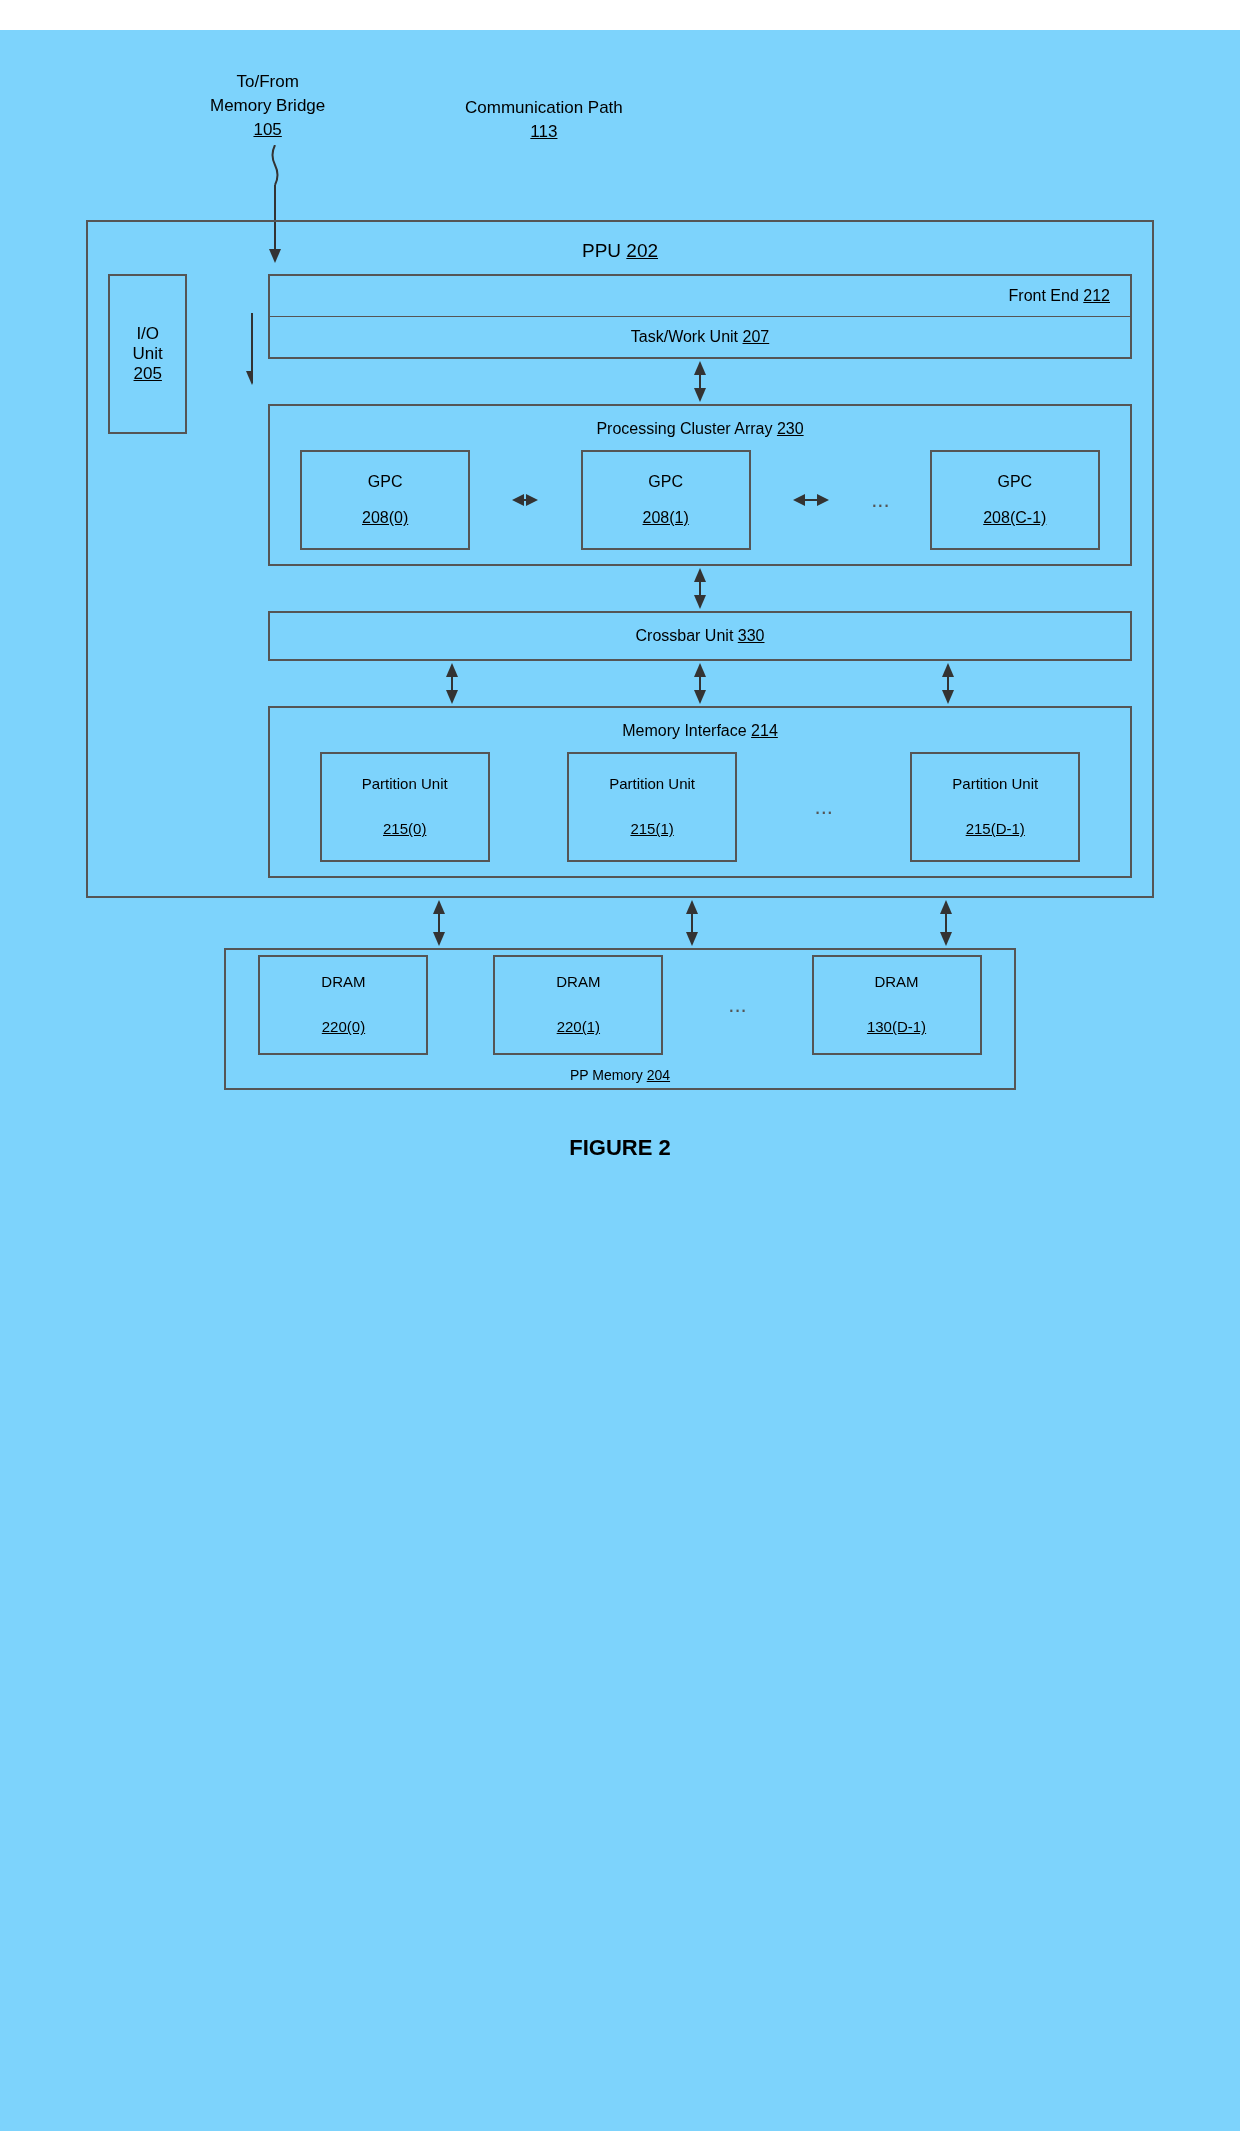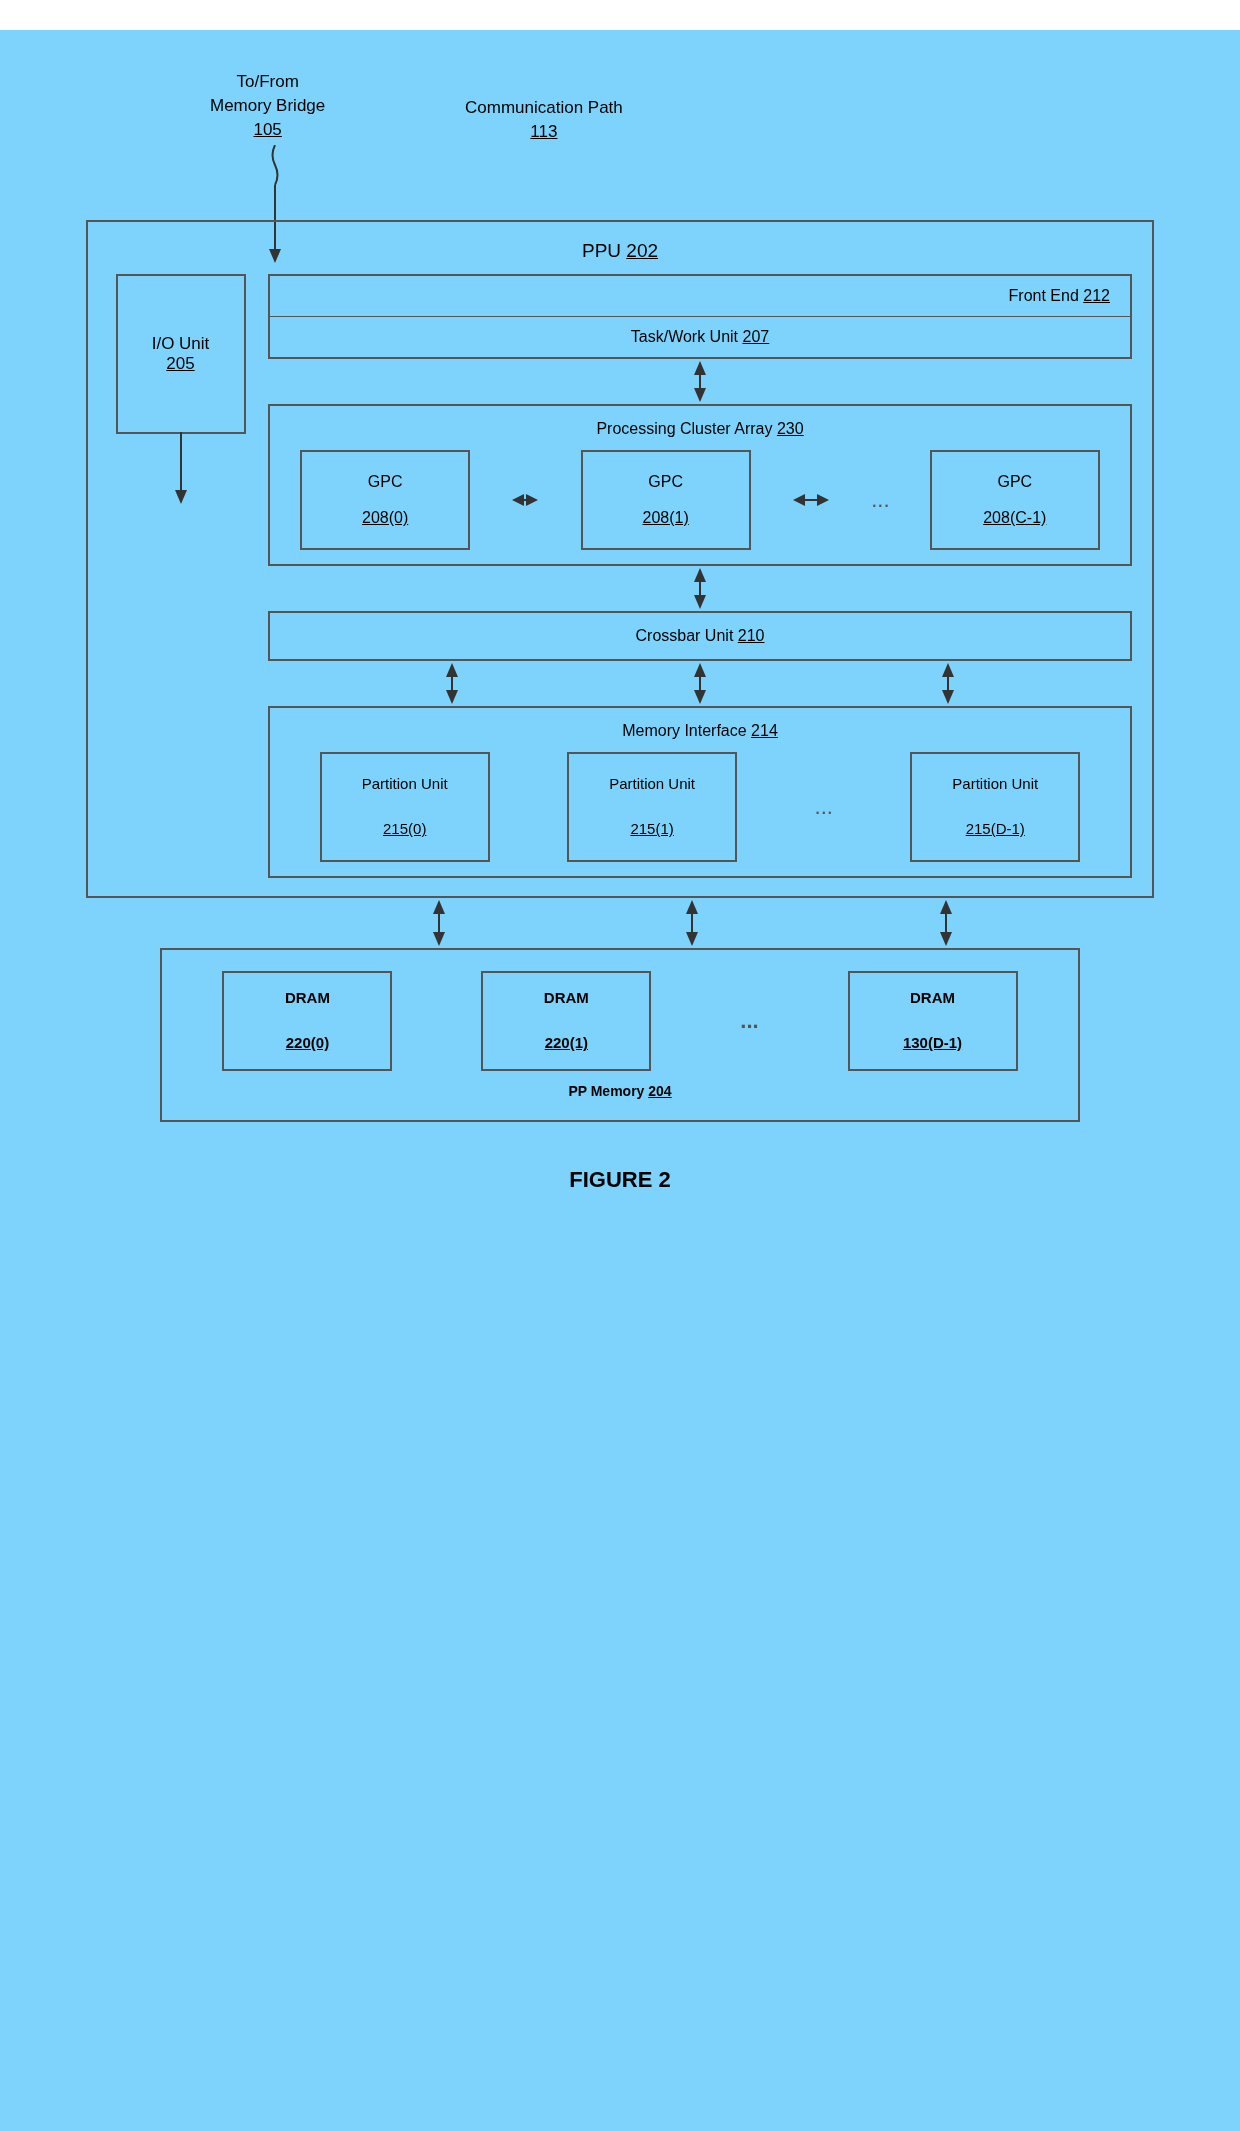--- a/index.html
+++ b/index.html
@@ -71,21 +71,21 @@
     </div>
 
     <div style="border:2px solid #555; width:1068px; padding:18px 20px 18px 20px; position:relative;">
 
       <div style="text-align:center; font-size:19px; margin-bottom:12px;">
         <span>PPU</span> <u><span>202</span></u>
       </div>
 
       <div style="display:flex; flex-direction:row; gap:15px; align-items:flex-start; position:relative;">
 
-        <div style="display:flex; flex-direction:column; align-items:center; width:145px; flex-shrink:0;">
+        <div style="display:flex; flex-direction:row; align-items:center; width:145px; flex-shrink:0;">
           <div style="border:2px solid #555; width:130px; min-height:160px; display:flex; flex-direction:column; align-items:center; justify-content:center; padding:12px; margin-top:0px;">
             <span style="font-size:17px; text-align:center;">
               <span>I/O Unit</span><br>
               <u><span>205</span></u>
             </span>
           </div>
 
           <svg width="130" height="80" style="margin-top:-2px;">
 
             <line x1="65" y1="0" x2="65" y2="60" stroke="#333" stroke-width="2"></line>
@@ -159,21 +159,21 @@
 
           <div style="display:flex; justify-content:center; height:45px;">
             <svg width="30" height="45">
               <polygon points="15,2 9,16 21,16" fill="#333"></polygon>
               <line x1="15" y1="14" x2="15" y2="31" stroke="#333" stroke-width="2"></line>
               <polygon points="15,43 9,29 21,29" fill="#333"></polygon>
             </svg>
           </div>
 
           <div style="border:2px solid #555; padding:14px 20px; text-align:center; font-size:16px;">
-            <span>Crossbar Unit</span> <u><span>210</span></u>
+            <span>Crossbar Unit</span> <u><span>330</span></u>
           </div>
 
           <div style="display:flex; flex-direction:row; justify-content:space-around; height:45px; padding:0 60px;">
 
             <svg width="30" height="45">
               <polygon points="15,2 9,16 21,16" fill="#333"></polygon>
               <line x1="15" y1="14" x2="15" y2="31" stroke="#333" stroke-width="2"></line>
               <polygon points="15,43 9,29 21,29" fill="#333"></polygon>
             </svg>
 
@@ -233,21 +233,21 @@
         <line x1="15" y1="14" x2="15" y2="36" stroke="#333" stroke-width="2"></line>
         <polygon points="15,48 9,34 21,34" fill="#333"></polygon>
       </svg>
       <svg width="30" height="50">
         <polygon points="15,2 9,16 21,16" fill="#333"></polygon>
         <line x1="15" y1="14" x2="15" y2="36" stroke="#333" stroke-width="2"></line>
         <polygon points="15,48 9,34 21,34" fill="#333"></polygon>
       </svg>
     </div>
 
-    <div style="border:2px solid #555; width:920px; padding:21px; margin-top:0px;font-weight:bold;">
+    <div style="border:2px solid #555; width:792px; padding:5px; margin-top:0px;">
 
       <div style="display:flex; flex-direction:row; justify-content:space-around; align-items:center; gap:10px; margin-bottom:12px;">
 
         <div style="border:2px solid #555; width:170px; height:100px; display:flex; flex-direction:column; align-items:center; justify-content:center; font-size:15px; line-height:1.5;">
           <span>DRAM</span>
             <br>
           <u><span>220(0)</span></u>
         </div>
 
         <div style="border:2px solid #555; width:170px; height:100px; display:flex; flex-direction:column; align-items:center; justify-content:center; font-size:15px; line-height:1.5;">

